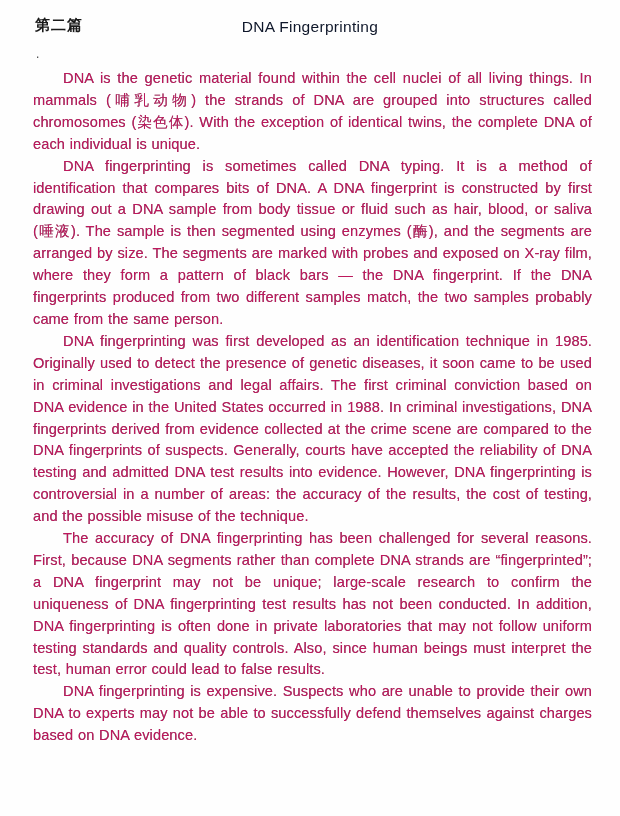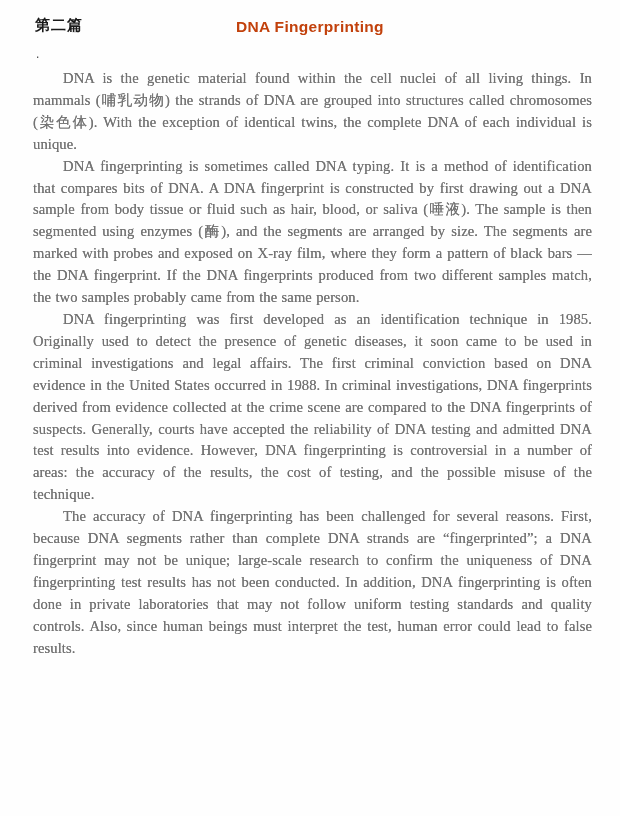--- a/index.html
+++ b/index.html
@@ -29,23 +29,23 @@
     top: 16px;
     font-size: 15px;
     font-weight: bold;
     letter-spacing: 1px;
     color: #1a1a1a;
   }
   .page-title {
     display: block;
     text-align: center;
     font-size: 15.5px;
-    font-weight: bold;
+    font-weight: normal;
     letter-spacing: 0.3px;
-    color: #c2410c;
+    color: #0f172a;
     padding-top: 2px;
   }
   .scan-dot {
     position: absolute;
     left: 36px;
     top: 48px;
     font-size: 12px;
     color: #444;
     line-height: 1;
   }
@@ -57,38 +57,38 @@
   }
   .article p {
     margin: 0;
     font-size: 14.6px;
     line-height: 21.9px;
     text-align: justify;
     text-indent: 30px;
     text-justify: inter-word;
     word-spacing: 0.5px;
     letter-spacing: 0.1px;
-    color: #737373;
+    color: #be185d;
     
     text-shadow: 0 0 0.35px rgba(20,20,20,0.55);
-    font-family: Liberation Serif, serif;
   }
 </style>
 </head>
 <body>
 
 <div class="page">
 
   <div class="page-header">
     <span class="section-label">第二篇</span>
     <span class="page-title">DNA Fingerprinting</span>
   </div>
 
   <span class="scan-dot">.</span>
 
   <div class="article">
     <p>DNA is the genetic material found within the cell nuclei of all living things. In mammals (哺乳动物) the strands of DNA are grouped into structures called chromosomes (染色体). With the exception of identical twins, the complete DNA of each individual is unique.</p>
     <p>DNA fingerprinting is sometimes called DNA typing. It is a method of identification that compares bits of DNA. A DNA fingerprint is constructed by first drawing out a DNA sample from body tissue or fluid such as hair, blood, or saliva (唾液). The sample is then segmented using enzymes (酶), and the segments are arranged by size. The segments are marked with probes and exposed on X-ray film, where they form a pattern of black bars — the DNA fingerprint. If the DNA fingerprints produced from two different samples match, the two samples probably came from the same person.</p>
     <p>DNA fingerprinting was first developed as an identification technique in 1985. Originally used to detect the presence of genetic diseases, it soon came to be used in criminal investigations and legal affairs. The first criminal conviction based on DNA evidence in the United States occurred in 1988. In criminal investigations, DNA fingerprints derived from evidence collected at the crime scene are compared to the DNA fingerprints of suspects. Generally, courts have accepted the reliability of DNA testing and admitted DNA test results into evidence. However, DNA fingerprinting is controversial in a number of areas: the accuracy of the results, the cost of testing, and the possible misuse of the technique.</p>
     <p>The accuracy of DNA fingerprinting has been challenged for several reasons. First, because DNA segments rather than complete DNA strands are “fingerprinted”; a DNA fingerprint may not be unique; large-scale research to confirm the uniqueness of DNA fingerprinting test results has not been conducted. In addition, DNA fingerprinting is often done in private laboratories that may not follow uniform testing standards and quality controls. Also, since human beings must interpret the test, human error could lead to false results.</p>
+    <p>DNA fingerprinting is expensive. Suspects who are unable to provide their own DNA to experts may not be able to successfully defend themselves against charges based on DNA evidence.</p>
   </div>
 
 </div>
 
 </body></html>

